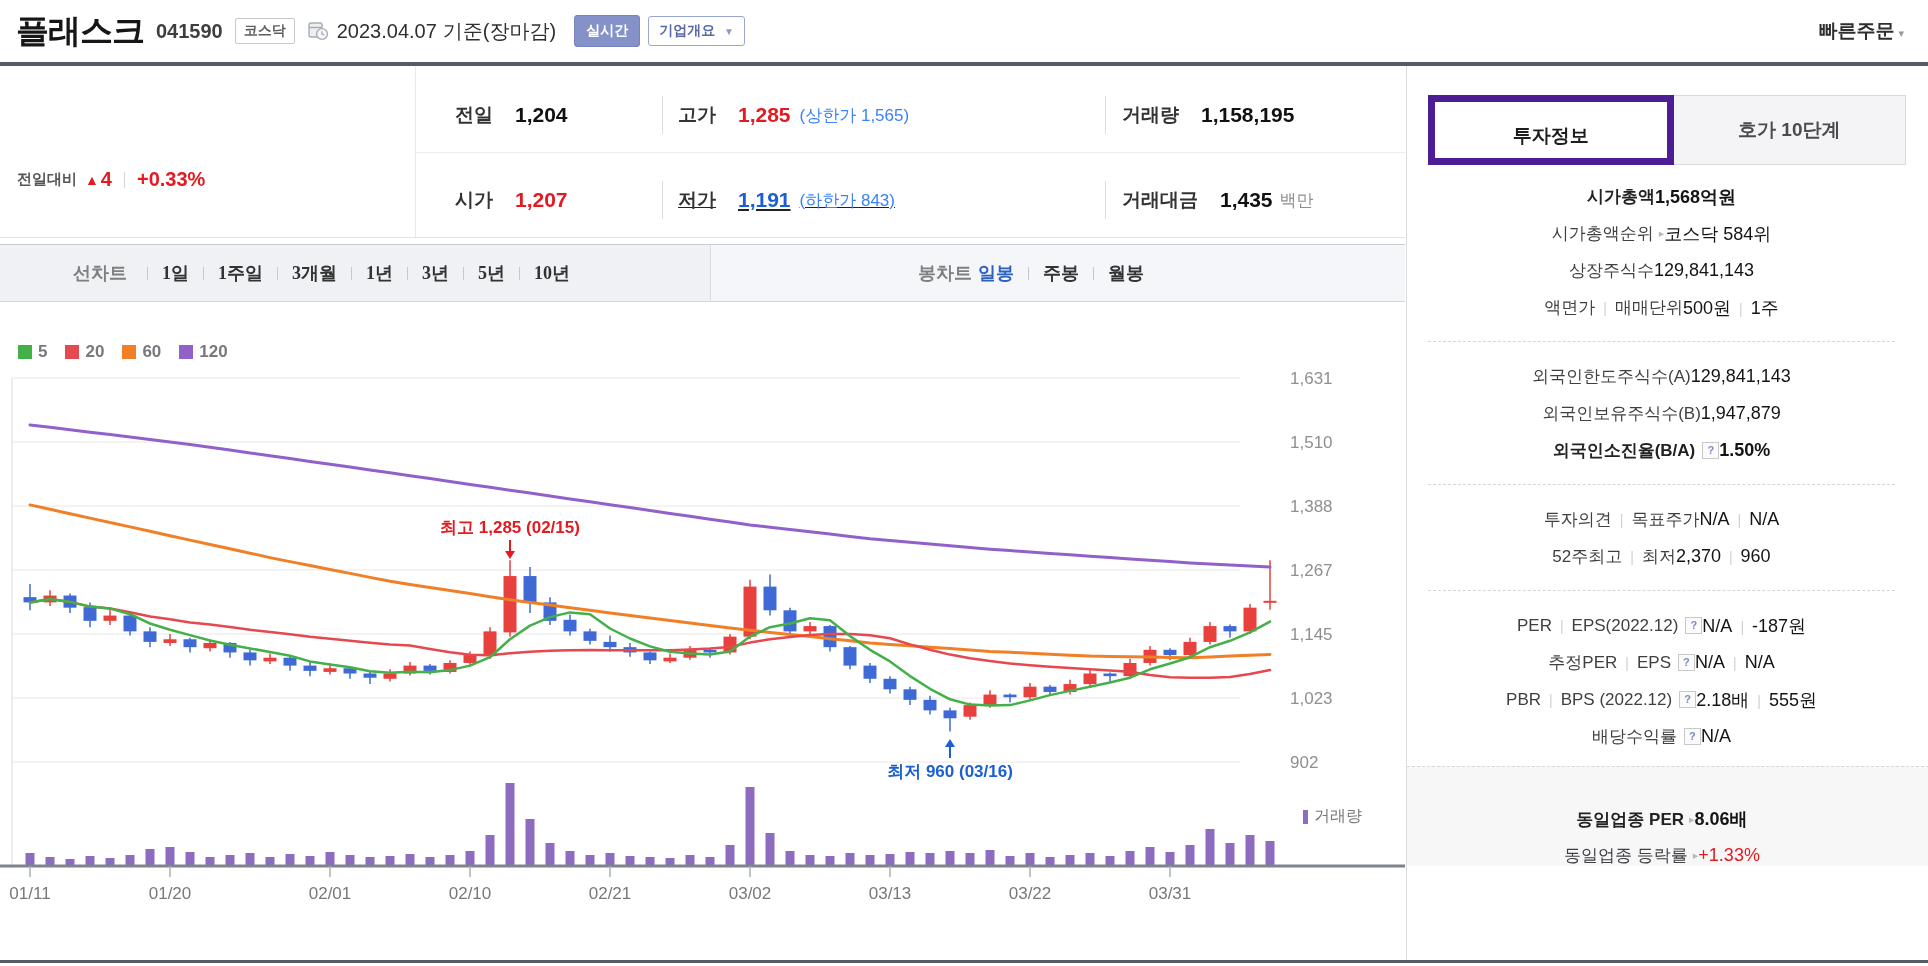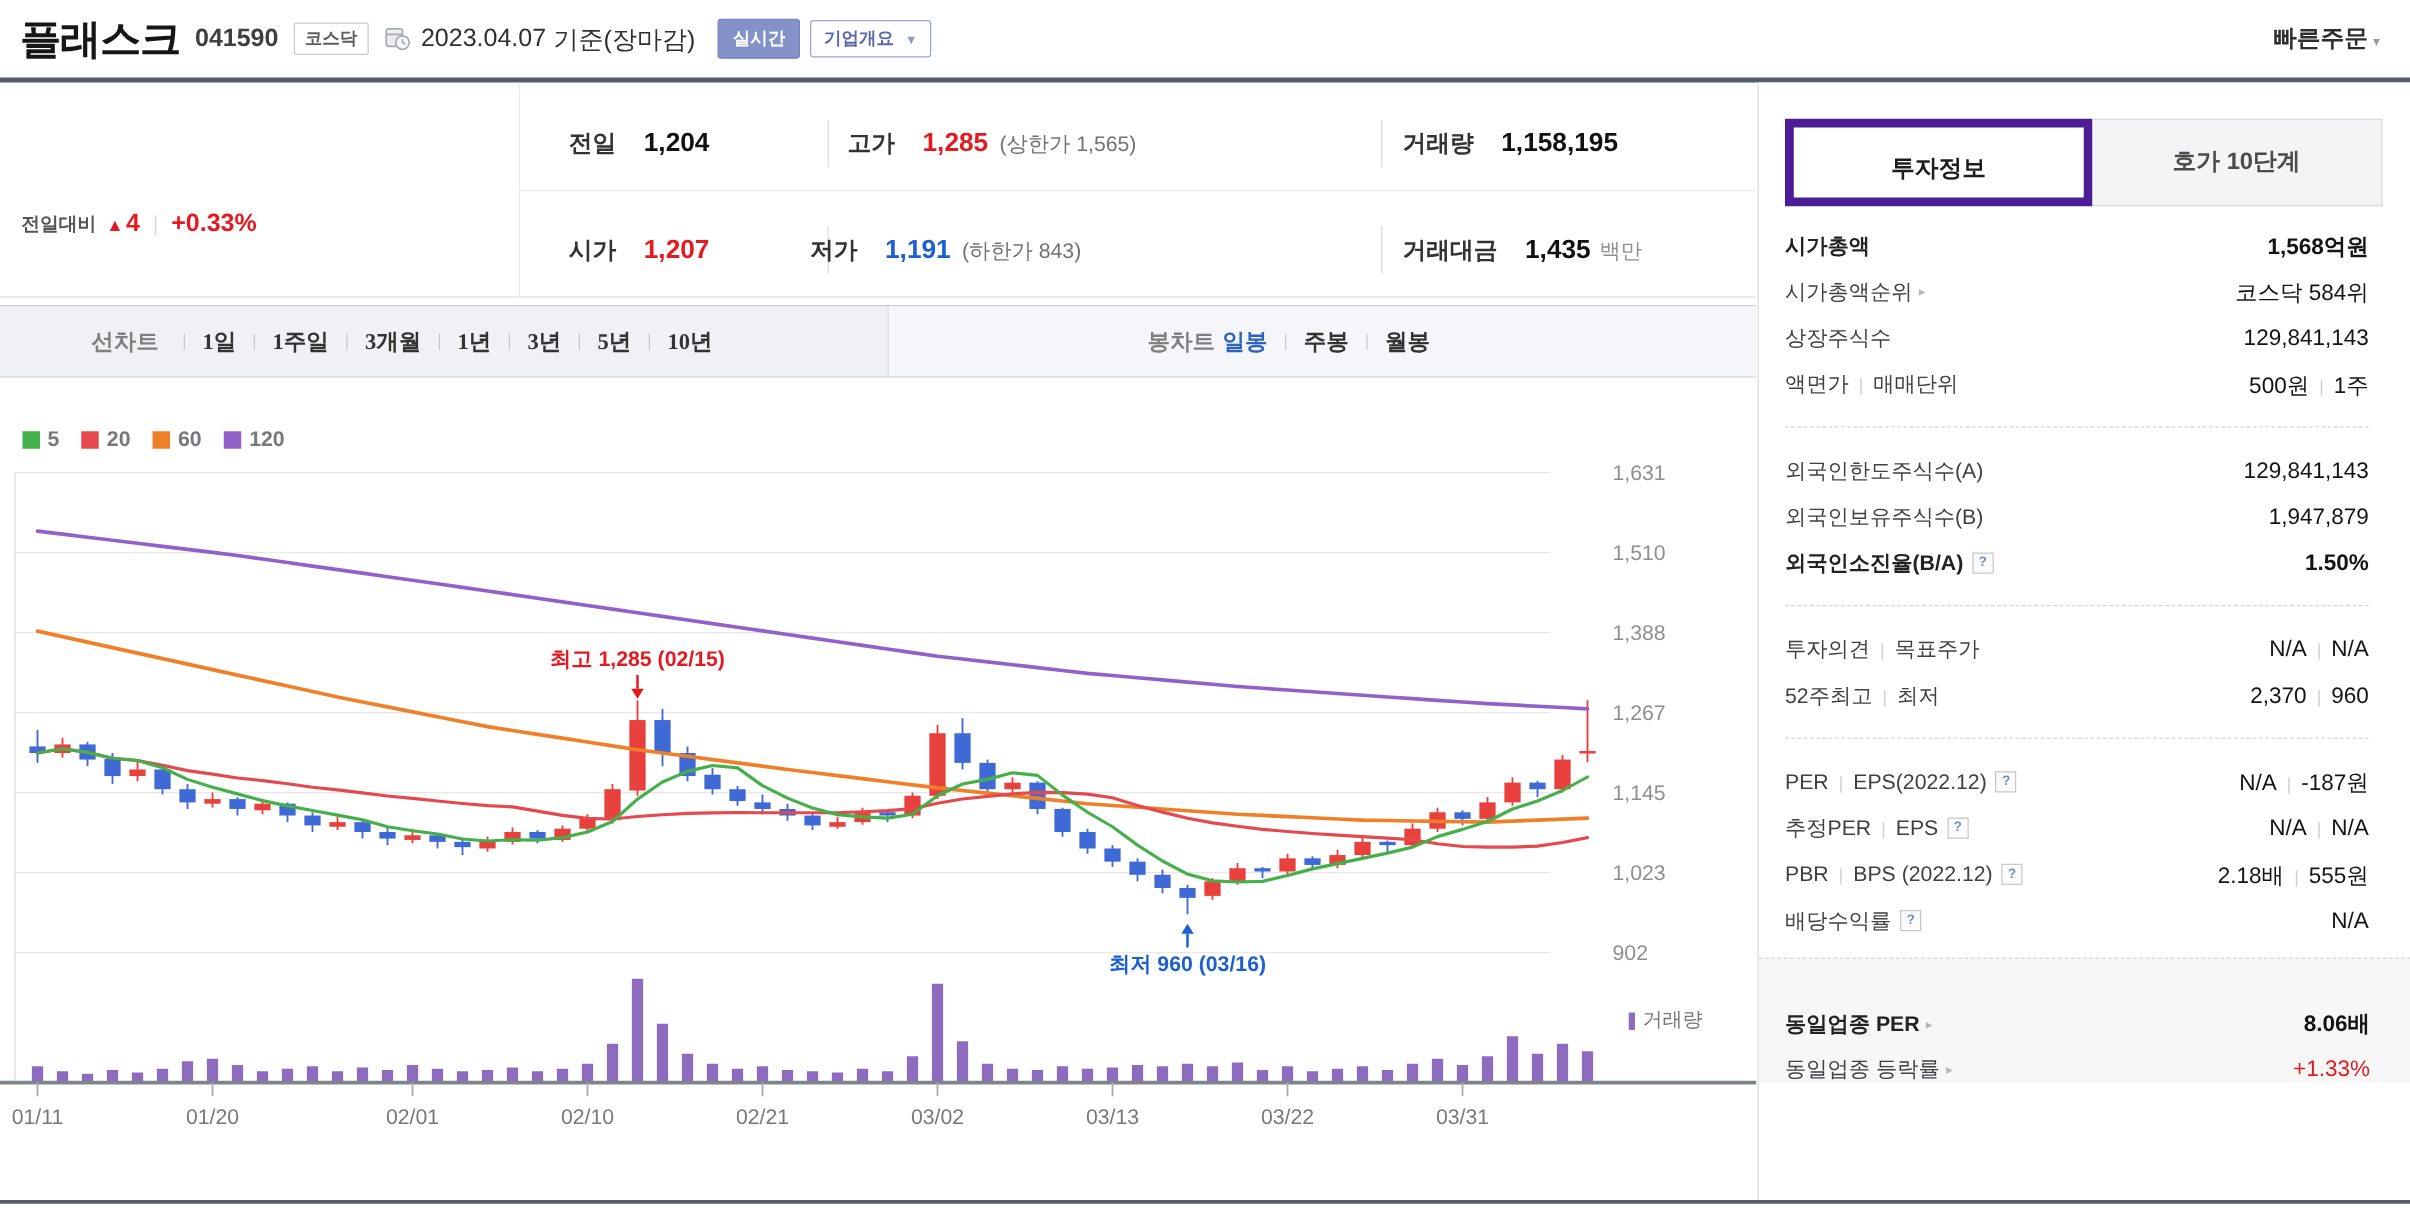--- a/index.html
+++ b/index.html
@@ -41,21 +41,21 @@
   .change-value{color:#e51a20;font-size:20px;font-weight:bold;margin-left:2px;}
   .change-pipe{width:1px;height:16px;background:#d5d5d5;margin:0 12px;}
   .change-pct{color:#e51a20;font-size:20px;font-weight:bold;}
   .v-border{position:absolute;background:#e9e9e9;width:1px;}
   .h-border{position:absolute;background:#ececec;height:1px;}
   .sum-cell{position:absolute;display:flex;align-items:center;white-space:nowrap;}
   .sum-label{font-size:19px;font-weight:bold;color:#333;}
   .sum-value{font-size:21px;font-weight:bold;color:#111;margin-left:22px;}
   .sum-value.red{color:#e51a20;}
   .sum-value.blue{color:#1b5fd0;}
-  .sum-extra{font-size:17px;color:#737373;margin-left:9px;}
+  .sum-extra{font-size:17px;color:#3b82f6;margin-left:9px;}
   .sum-unit{font-size:17px;color:#909090;margin-left:7px;}
 
   
   .tabbar{position:absolute;left:0;top:244px;width:1405px;height:58px;background:#eff1f4;
           border-top:1px solid #c9cdd4;border-bottom:1px solid #d2d5da;box-sizing:border-box;}
   .tabbar-right-bg{position:absolute;left:710px;top:0;width:695px;height:100%;background:#f5f6f9;
           border-left:1px solid #d8dbe0;box-sizing:border-box;}
   .tab-group{position:absolute;top:0;height:100%;display:flex;align-items:center;font-family:Liberation Serif, serif;}
   .tab-group-left{left:73px;}
   .tab-group-right{left:918px;}
@@ -74,21 +74,21 @@
   .vol-txt{font-size:16px;color:#76787c;}
 
   
   .right-panel{position:absolute;left:1406px;top:66px;width:522px;height:894px;background:#fff;
                border-left:1px solid #dcdcdc;box-sizing:border-box;}
   .rp-tabs{position:absolute;left:21px;top:29px;width:478px;height:70px;display:flex;}
   .rp-tab{flex:1;text-align:center;line-height:68px;font-size:19px;font-weight:bold;box-sizing:border-box;cursor:pointer;}
   .rp-tab.active{background:#fff;border:7px solid #4c1d95;color:#1d1d1d;}
   .rp-tab.inactive{background:#f4f4f6;border:1px solid #dadada;border-left:none;color:#4b4b4b;}
   .info-rows{position:absolute;left:0;top:112px;width:100%;}
-  .i-row{height:37px;display:flex;align-items:center;justify-content:space-between;
+  .i-row{height:37px;display:flex;align-items:center;justify-content:center;
          padding:0 33px 0 21px;white-space:nowrap;}
   .i-lbl{font-size:17px;color:#404044;display:flex;align-items:center;}
   .i-lbl.bold{font-weight:bold;color:#222;}
   .i-val{font-size:18px;color:#141414;}
   .i-val.bold{font-weight:bold;}
   .i-val.red{color:#e51a20;}
   .pipe{color:#d0d0d0;margin:0 8px;font-size:14px;}
   .arrw{color:#b9b9b9;font-size:11px;margin-left:5px;}
   .help{display:inline-block;width:15px;height:15px;line-height:15px;text-align:center;border:1px solid #c8c8c8;
         background:#fbfbfb;color:#7a8bbf;font-size:11px;font-weight:bold;margin-left:7px;cursor:pointer;}
@@ -154,21 +154,21 @@
     <span class="sum-extra">(상한가 1,565)</span>
   </div>
   <div class="sum-cell" style="left:1122px;top:92px;height:46px;">
     <span class="sum-label">거래량</span>
     <span class="sum-value">1,158,195</span>
   </div>
   <div class="sum-cell" style="left:455px;top:177px;height:46px;">
     <span class="sum-label">시가</span>
     <span class="sum-value red">1,207</span>
   </div>
-  <div class="sum-cell" style="left:648px;top:177px;height:46px;">
+  <div class="sum-cell" style="left:678px;top:177px;height:46px;text-decoration:underline;">
     <span class="sum-label">저가</span>
     <span class="sum-value blue">1,191</span>
     <span class="sum-extra">(하한가 843)</span>
   </div>
   <div class="sum-cell" style="left:1122px;top:177px;height:46px;">
     <span class="sum-label">거래대금</span>
     <span class="sum-value">1,435</span>
     <span class="sum-unit">백만</span>
   </div>
   <div class="h-border" style="left:0;top:237px;width:1405px;background:#e3e3e3;"></div>

